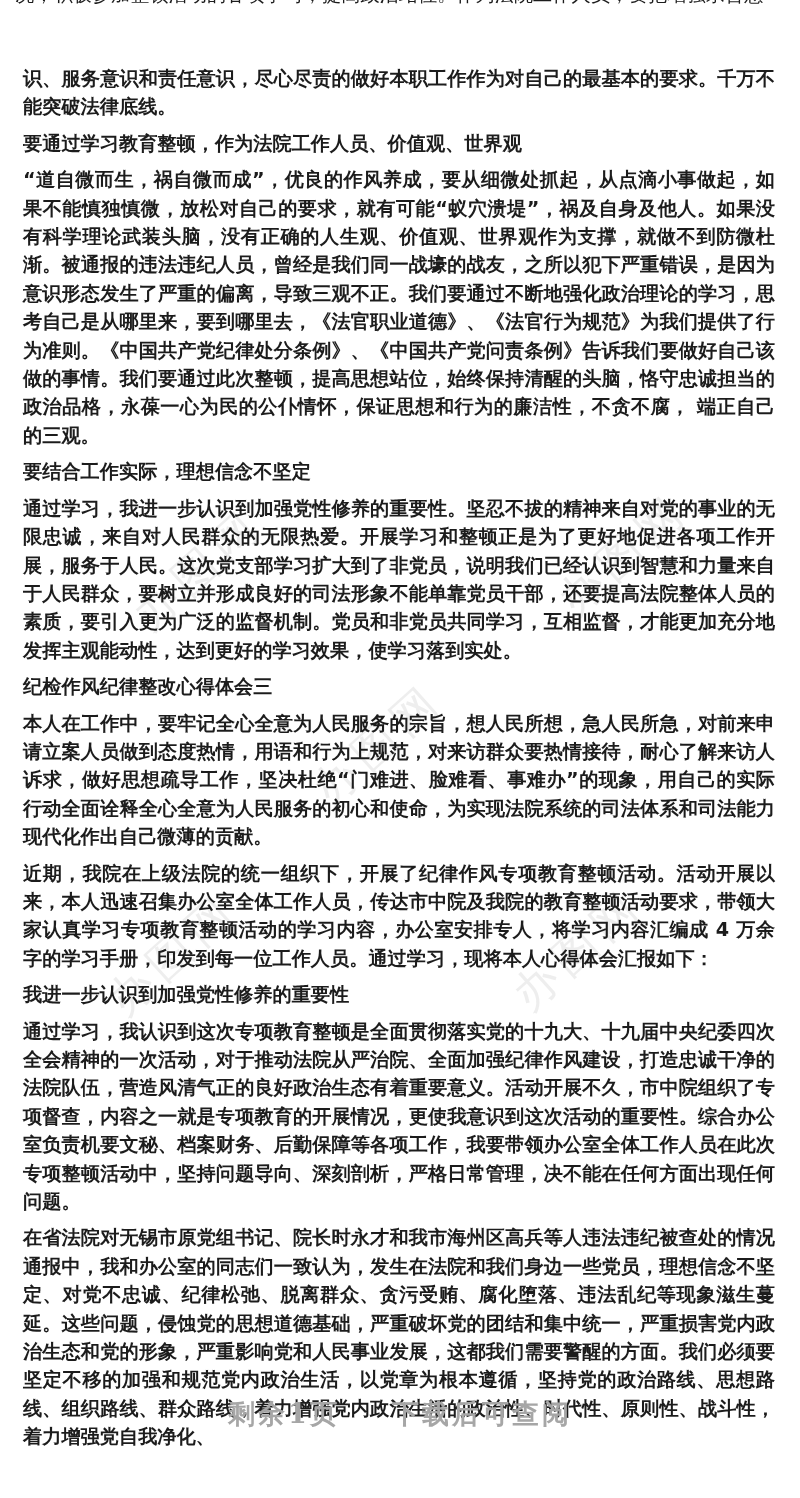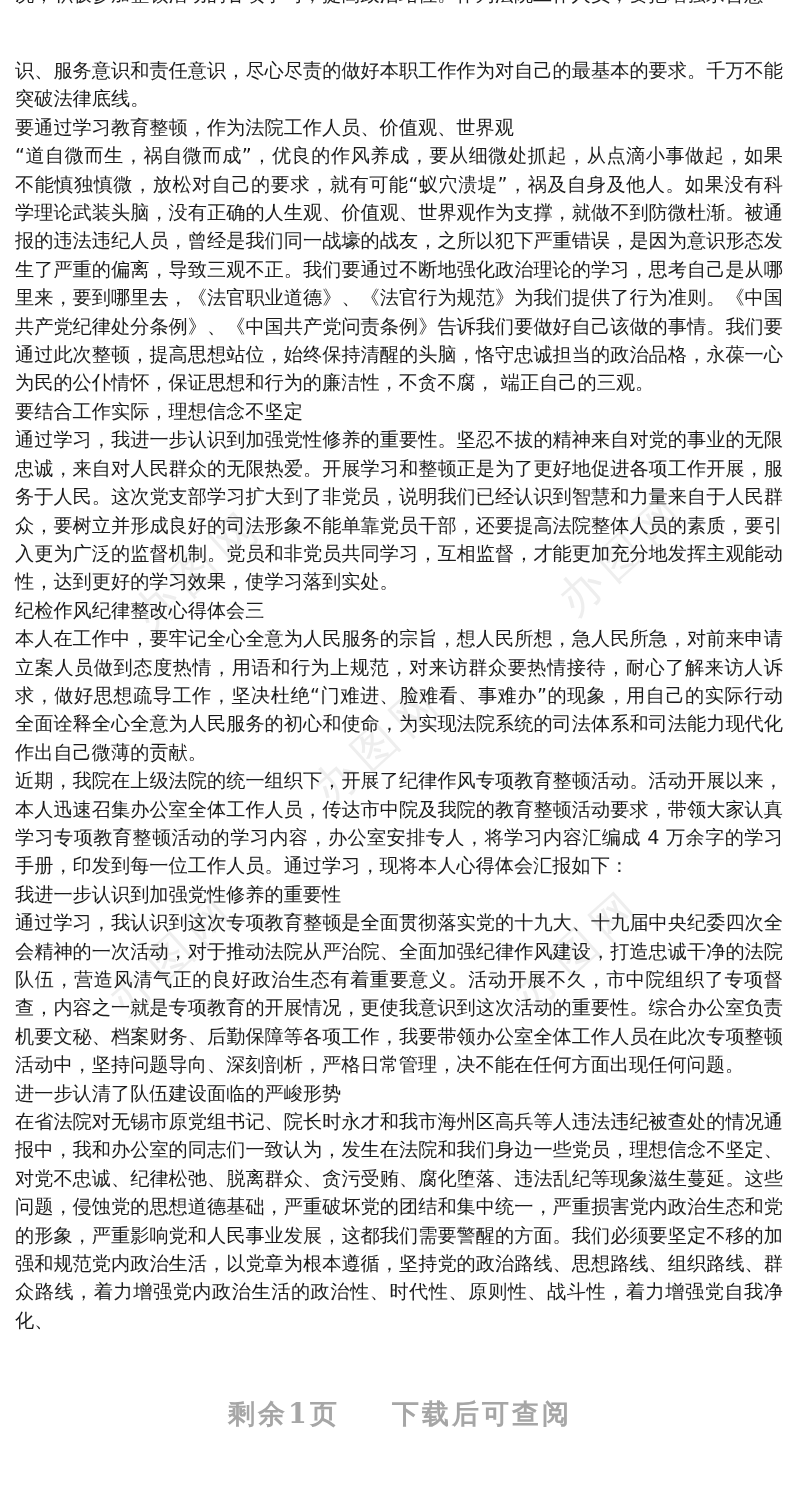--- a/index.html
+++ b/index.html
@@ -48,22 +48,23 @@
     top: 57px;
     left: 15px;
     width: 768px;
     font-size: 19.2px;
     line-height: 28.4px;
     color: #1c1c1c;
     z-index: 2;
   }
   .content .para {
     text-align: justify;
-    margin: 0;
+    margin: 8px;
     padding: 0;
+    font-weight: bold;
   }
   .footer-banner {
     position: absolute;
     top: 1396px;
     left: 0;
     width: 100%;
     text-align: center;
     font-family: "DejaVu Serif", serif;
     font-weight: bold;
     font-size: 27px;
@@ -95,21 +96,20 @@
       <div class="para">识、服务意识和责任意识，尽心尽责的做好本职工作作为对自己的最基本的要求。千万不能突破法律底线。</div>
       <div class="para">要通过学习教育整顿，作为法院工作人员、价值观、世界观</div>
       <div class="para">“道自微而生，祸自微而成”，优良的作风养成，要从细微处抓起，从点滴小事做起，如果不能慎独慎微，放松对自己的要求，就有可能“蚁穴溃堤”，祸及自身及他人。如果没有科学理论武装头脑，没有正确的人生观、价值观、世界观作为支撑，就做不到防微杜渐。被通报的违法违纪人员，曾经是我们同一战壕的战友，之所以犯下严重错误，是因为意识形态发生了严重的偏离，导致三观不正。我们要通过不断地强化政治理论的学习，思考自己是从哪里来，要到哪里去，《法官职业道德》、《法官行为规范》为我们提供了行为准则。《中国共产党纪律处分条例》、《中国共产党问责条例》告诉我们要做好自己该做的事情。我们要通过此次整顿，提高思想站位，始终保持清醒的头脑，恪守忠诚担当的政治品格，永葆一心为民的公仆情怀，保证思想和行为的廉洁性，不贪不腐， 端正自己的三观。</div>
       <div class="para">要结合工作实际，理想信念不坚定</div>
       <div class="para">通过学习，我进一步认识到加强党性修养的重要性。坚忍不拔的精神来自对党的事业的无限忠诚，来自对人民群众的无限热爱。开展学习和整顿正是为了更好地促进各项工作开展，服务于人民。这次党支部学习扩大到了非党员，说明我们已经认识到智慧和力量来自于人民群众，要树立并形成良好的司法形象不能单靠党员干部，还要提高法院整体人员的素质，要引入更为广泛的监督机制。党员和非党员共同学习，互相监督，才能更加充分地发挥主观能动性，达到更好的学习效果，使学习落到实处。</div>
       <div class="para">纪检作风纪律整改心得体会三</div>
       <div class="para">本人在工作中，要牢记全心全意为人民服务的宗旨，想人民所想，急人民所急，对前来申请立案人员做到态度热情，用语和行为上规范，对来访群众要热情接待，耐心了解来访人诉求，做好思想疏导工作，坚决杜绝“门难进、脸难看、事难办”的现象，用自己的实际行动全面诠释全心全意为人民服务的初心和使命，为实现法院系统的司法体系和司法能力现代化作出自己微薄的贡献。</div>
       <div class="para">近期，我院在上级法院的统一组织下，开展了纪律作风专项教育整顿活动。活动开展以来，本人迅速召集办公室全体工作人员，传达市中院及我院的教育整顿活动要求，带领大家认真学习专项教育整顿活动的学习内容，办公室安排专人，将学习内容汇编成 4 万余字的学习手册，印发到每一位工作人员。通过学习，现将本人心得体会汇报如下：</div>
       <div class="para">我进一步认识到加强党性修养的重要性</div>
       <div class="para">通过学习，我认识到这次专项教育整顿是全面贯彻落实党的十九大、十九届中央纪委四次全会精神的一次活动，对于推动法院从严治院、全面加强纪律作风建设，打造忠诚干净的法院队伍，营造风清气正的良好政治生态有着重要意义。活动开展不久，市中院组织了专项督查，内容之一就是专项教育的开展情况，更使我意识到这次活动的重要性。综合办公室负责机要文秘、档案财务、后勤保障等各项工作，我要带领办公室全体工作人员在此次专项整顿活动中，坚持问题导向、深刻剖析，严格日常管理，决不能在任何方面出现任何问题。</div>
-      <div class="para">进一步认清了队伍建设面临的严峻形势</div>
       <div class="para">在省法院对无锡市原党组书记、院长时永才和我市海州区高兵等人违法违纪被查处的情况通报中，我和办公室的同志们一致认为，发生在法院和我们身边一些党员，理想信念不坚定、对党不忠诚、纪律松弛、脱离群众、贪污受贿、腐化堕落、违法乱纪等现象滋生蔓延。这些问题，侵蚀党的思想道德基础，严重破坏党的团结和集中统一，严重损害党内政治生态和党的形象，严重影响党和人民事业发展，这都我们需要警醒的方面。我们必须要坚定不移的加强和规范党内政治生活，以党章为根本遵循，坚持党的政治路线、思想路线、组织路线、群众路线，着力增强党内政治生活的政治性、时代性、原则性、战斗性，着力增强党自我净化、</div>
     </div>
 
   <div class="footer-banner" id="footer-banner" style="color: rgb(166, 166, 166);">
     <span>剩余1页</span><span class="gap"></span><span>下载后可查阅</span>
   </div>
 
 </div>
 
 </body></html>

